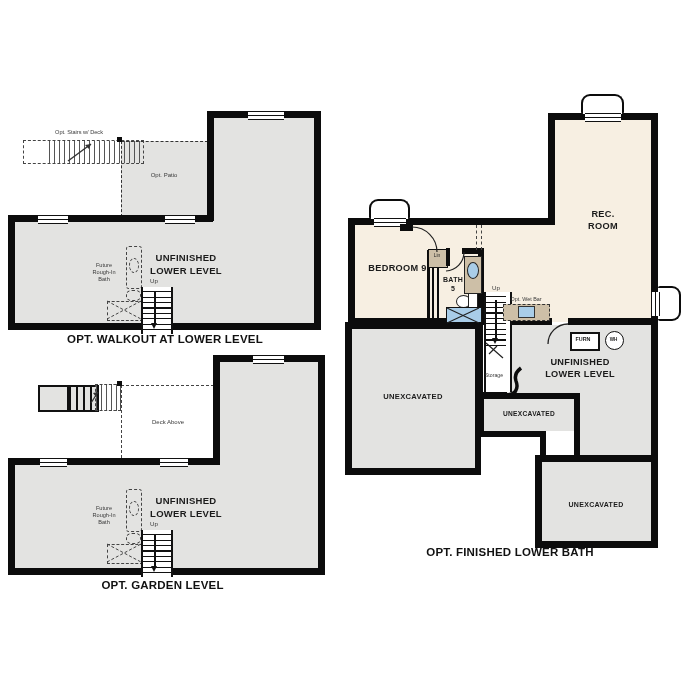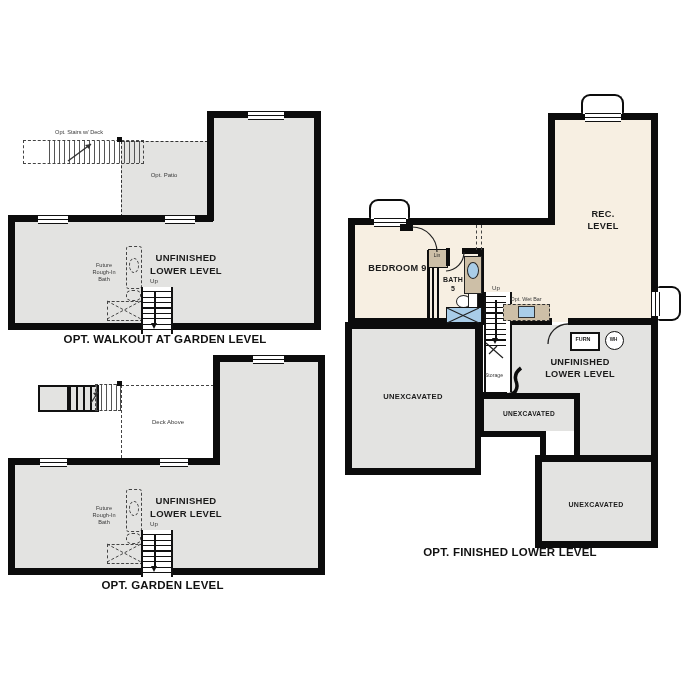--- a/index.html
+++ b/index.html
@@ -66,21 +66,21 @@
     <div class="dash" style="left:126px;top:290px;width:13px;height:9px;border-radius:40%;"></div>
     <div class="dash" style="left:107px;top:301px;width:34px;height:18px;"></div>
     <div class="sm" style="left:84px;top:262px;width:40px;font-size:5.6px;">Future
 Rough-In
 Bath</div>
 
     <div class="sm" style="left:146px;top:277px;width:16px;font-size:6.2px;">Up</div>
     <div class="stairsV" style="left:141px;top:287px;width:28px;height:47px;"></div>
     <div class="arrowline" style="left:154px;top:291px;height:33px;"></div>
     <div class="arrowhead" style="left:151px;top:323px;"></div>
-    <div class="cap" style="left:20px;top:333px;width:290px;">OPT. WALKOUT AT GARDEN LEVEL</div>
+    <div class="cap" style="left:20px;top:333px;width:290px;">OPT. WALKOUT AT LOWER LEVEL</div>
   </section>
 
   <section>
 
     <div class="f gray" style="left:220px;top:362px;width:98px;height:206px;"></div>
     <div class="f gray" style="left:15px;top:465px;width:303px;height:103px;"></div>
 
     <div class="f" style="left:121px;top:385px;width:92px;height:77px;border-top:1.4px dashed #444;border-left:1.4px dashed #444;"></div>
 
     <div class="w" style="left:213px;top:355px;width:112px;height:7px;"></div>
@@ -196,27 +196,27 @@
     <div class="w" style="left:345px;top:468px;width:136px;height:7px;"></div>
     <div class="w" style="left:475px;top:322px;width:6px;height:153px;"></div>
     <div class="lbl" style="left:352px;top:392px;width:122px;font-size:7.6px;">UNEXCAVATED</div>
 
     <div class="f gray" style="left:542px;top:462px;width:109px;height:79px;"></div>
     <div class="w" style="left:535px;top:455px;width:7px;height:93px;"></div>
     <div class="w" style="left:535px;top:541px;width:123px;height:7px;"></div>
     <div class="lbl" style="left:546px;top:500px;width:100px;font-size:7px;">UNEXCAVATED</div>
 
     <div class="lbl" style="left:558px;top:208px;width:90px;font-size:9.2px;">REC.
-LEVEL</div>
+ROOM</div>
     <div class="lbl" style="left:350px;top:262px;width:95px;font-size:9.2px;">BEDROOM 9</div>
     <div class="lbl" style="left:440px;top:275px;width:26px;font-size:7px;">BATH
 5</div>
     <div class="lbl" style="left:520px;top:356px;width:120px;font-size:9.2px;">UNFINISHED
 LOWER LEVEL</div>
-    <div class="cap" style="left:370px;top:546px;width:280px;">OPT. FINISHED LOWER LEVEL</div>
+    <div class="cap" style="left:370px;top:546px;width:280px;">OPT. FINISHED LOWER BATH</div>
   </section>
 
   <svg class="overlay" width="687" height="687" viewBox="0 0 687 687">
 
     <path d="M68,161 L91,144" stroke="#333" stroke-width="1.4" fill="none"></path>
     <path d="M91,144 l-6,1 4,4 z" fill="#333"></path>
 
     <path d="M107,301 L141,319 M107,319 L141,301" stroke="#444" stroke-width="1" stroke-dasharray="3 2" fill="none"></path>
 
     <path d="M107,544 L141,562 M107,562 L141,544" stroke="#444" stroke-width="1" stroke-dasharray="3 2" fill="none"></path>

